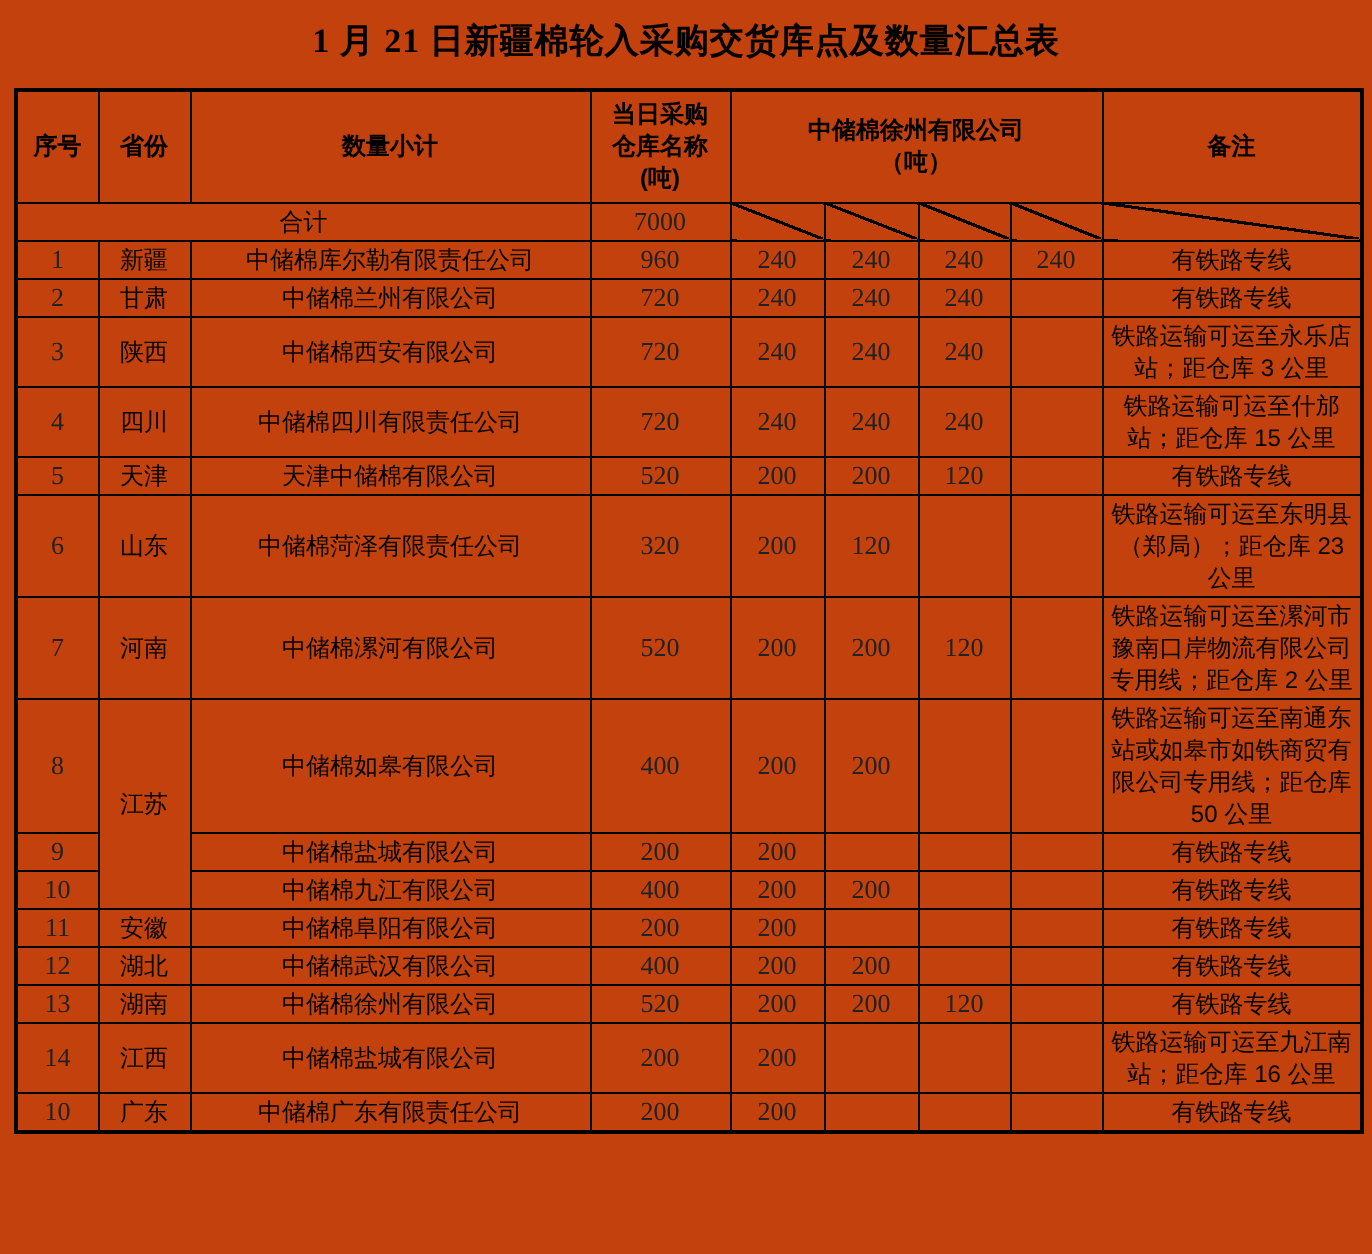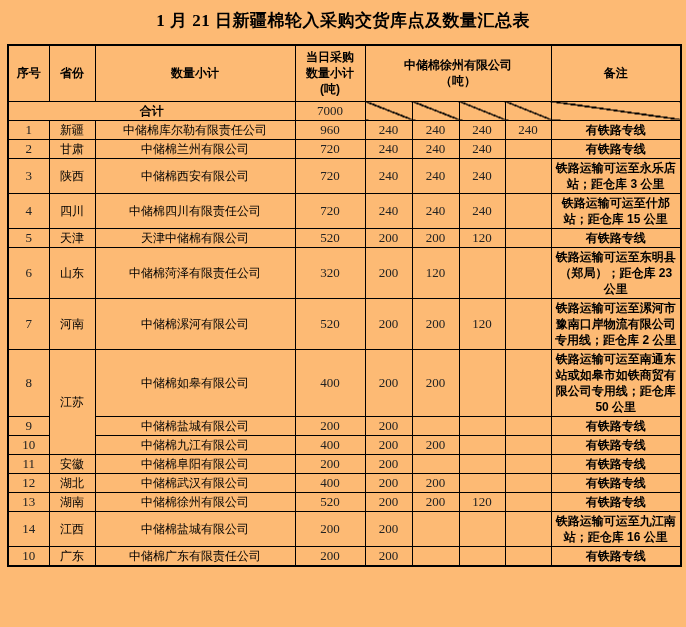--- a/index.html
+++ b/index.html
@@ -1,20 +1,20 @@
 <!DOCTYPE html>
 <html><head>
 <meta charset="utf-8">
 <style>
   * { margin:0; padding:0; box-sizing:border-box; }
   html,body { background:#ffffff; }
   .page {
     position:relative;
     width:686px; height:627px;
-    background:#fdba74;
+    background:#c2410c;
     color:#000;
     font-family:"Liberation Sans", sans-serif;
     overflow:hidden;
   }
   .title {
     padding-top:9px;
     text-align:center;
     font-size:17px;
     font-weight:bold;
     font-family:"Liberation Serif", serif;
@@ -41,22 +41,22 @@
     font-weight:bold;
     white-space:pre-line;
   }
   tbody td { height:19px; }
   td.num {
     font-family:"Liberation Serif", serif;
     font-size:13px;
     color:#222;
   }
   td.cn { font-weight:normal; }
-  td.total-label { font-weight:bold; }
-  td.remark { font-weight:bold; }
+  td.total-label { font-weight:normal; }
+  td.remark { font-weight:normal; }
   td.diag {
     background-image:linear-gradient(to top right,
       transparent calc(50% - 0.8px),
       #000 calc(50% - 0.8px),
       #000 calc(50% + 0.8px),
       transparent calc(50% + 0.8px));
   }
 </style>
 </head>
 <body>
@@ -75,21 +75,21 @@
       <col style="width:46px">
       <col style="width:46px">
       <col style="width:130px">
     </colgroup>
     <thead>
       <tr>
         <th>序号</th>
         <th>省份</th>
         <th>数量小计</th>
         <th>当日采购
-数量小计
+仓库名称
 (吨)</th>
         <th colspan="4">中储棉徐州有限公司
 （吨）</th>
         <th>备注</th>
       </tr>
     </thead>
     <tbody>
       <tr>
         <td colspan="3" class="cn total-label">合计</td>
         <td class="num">7000</td>

